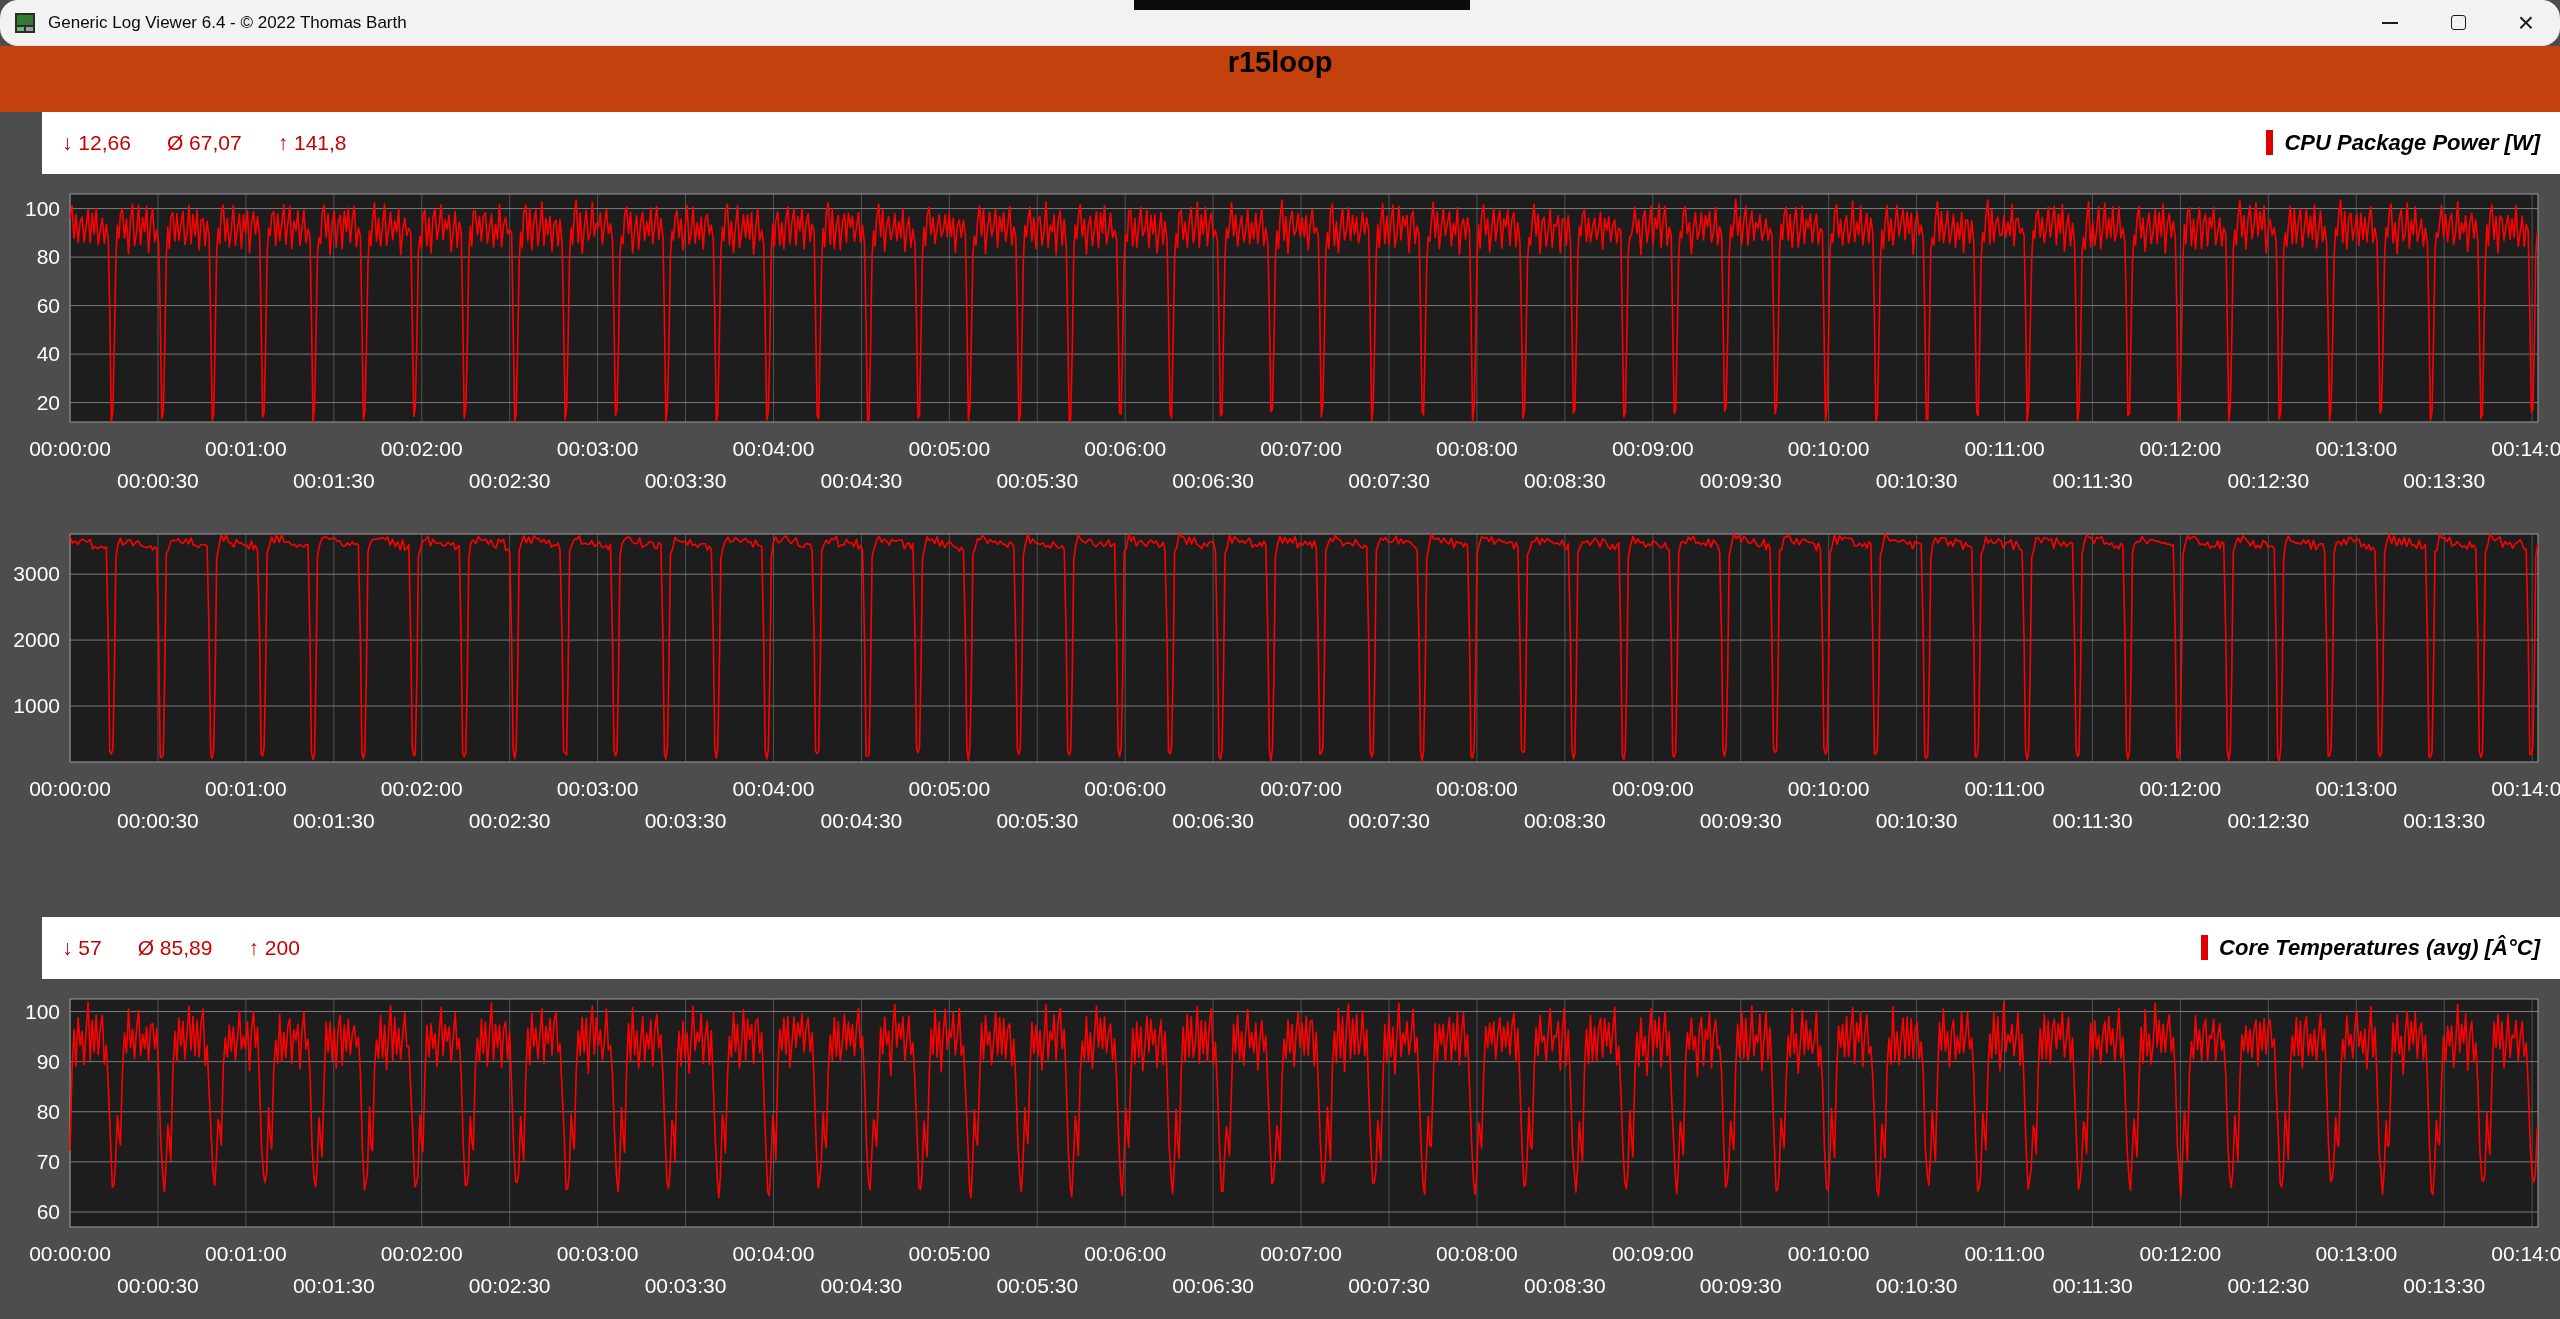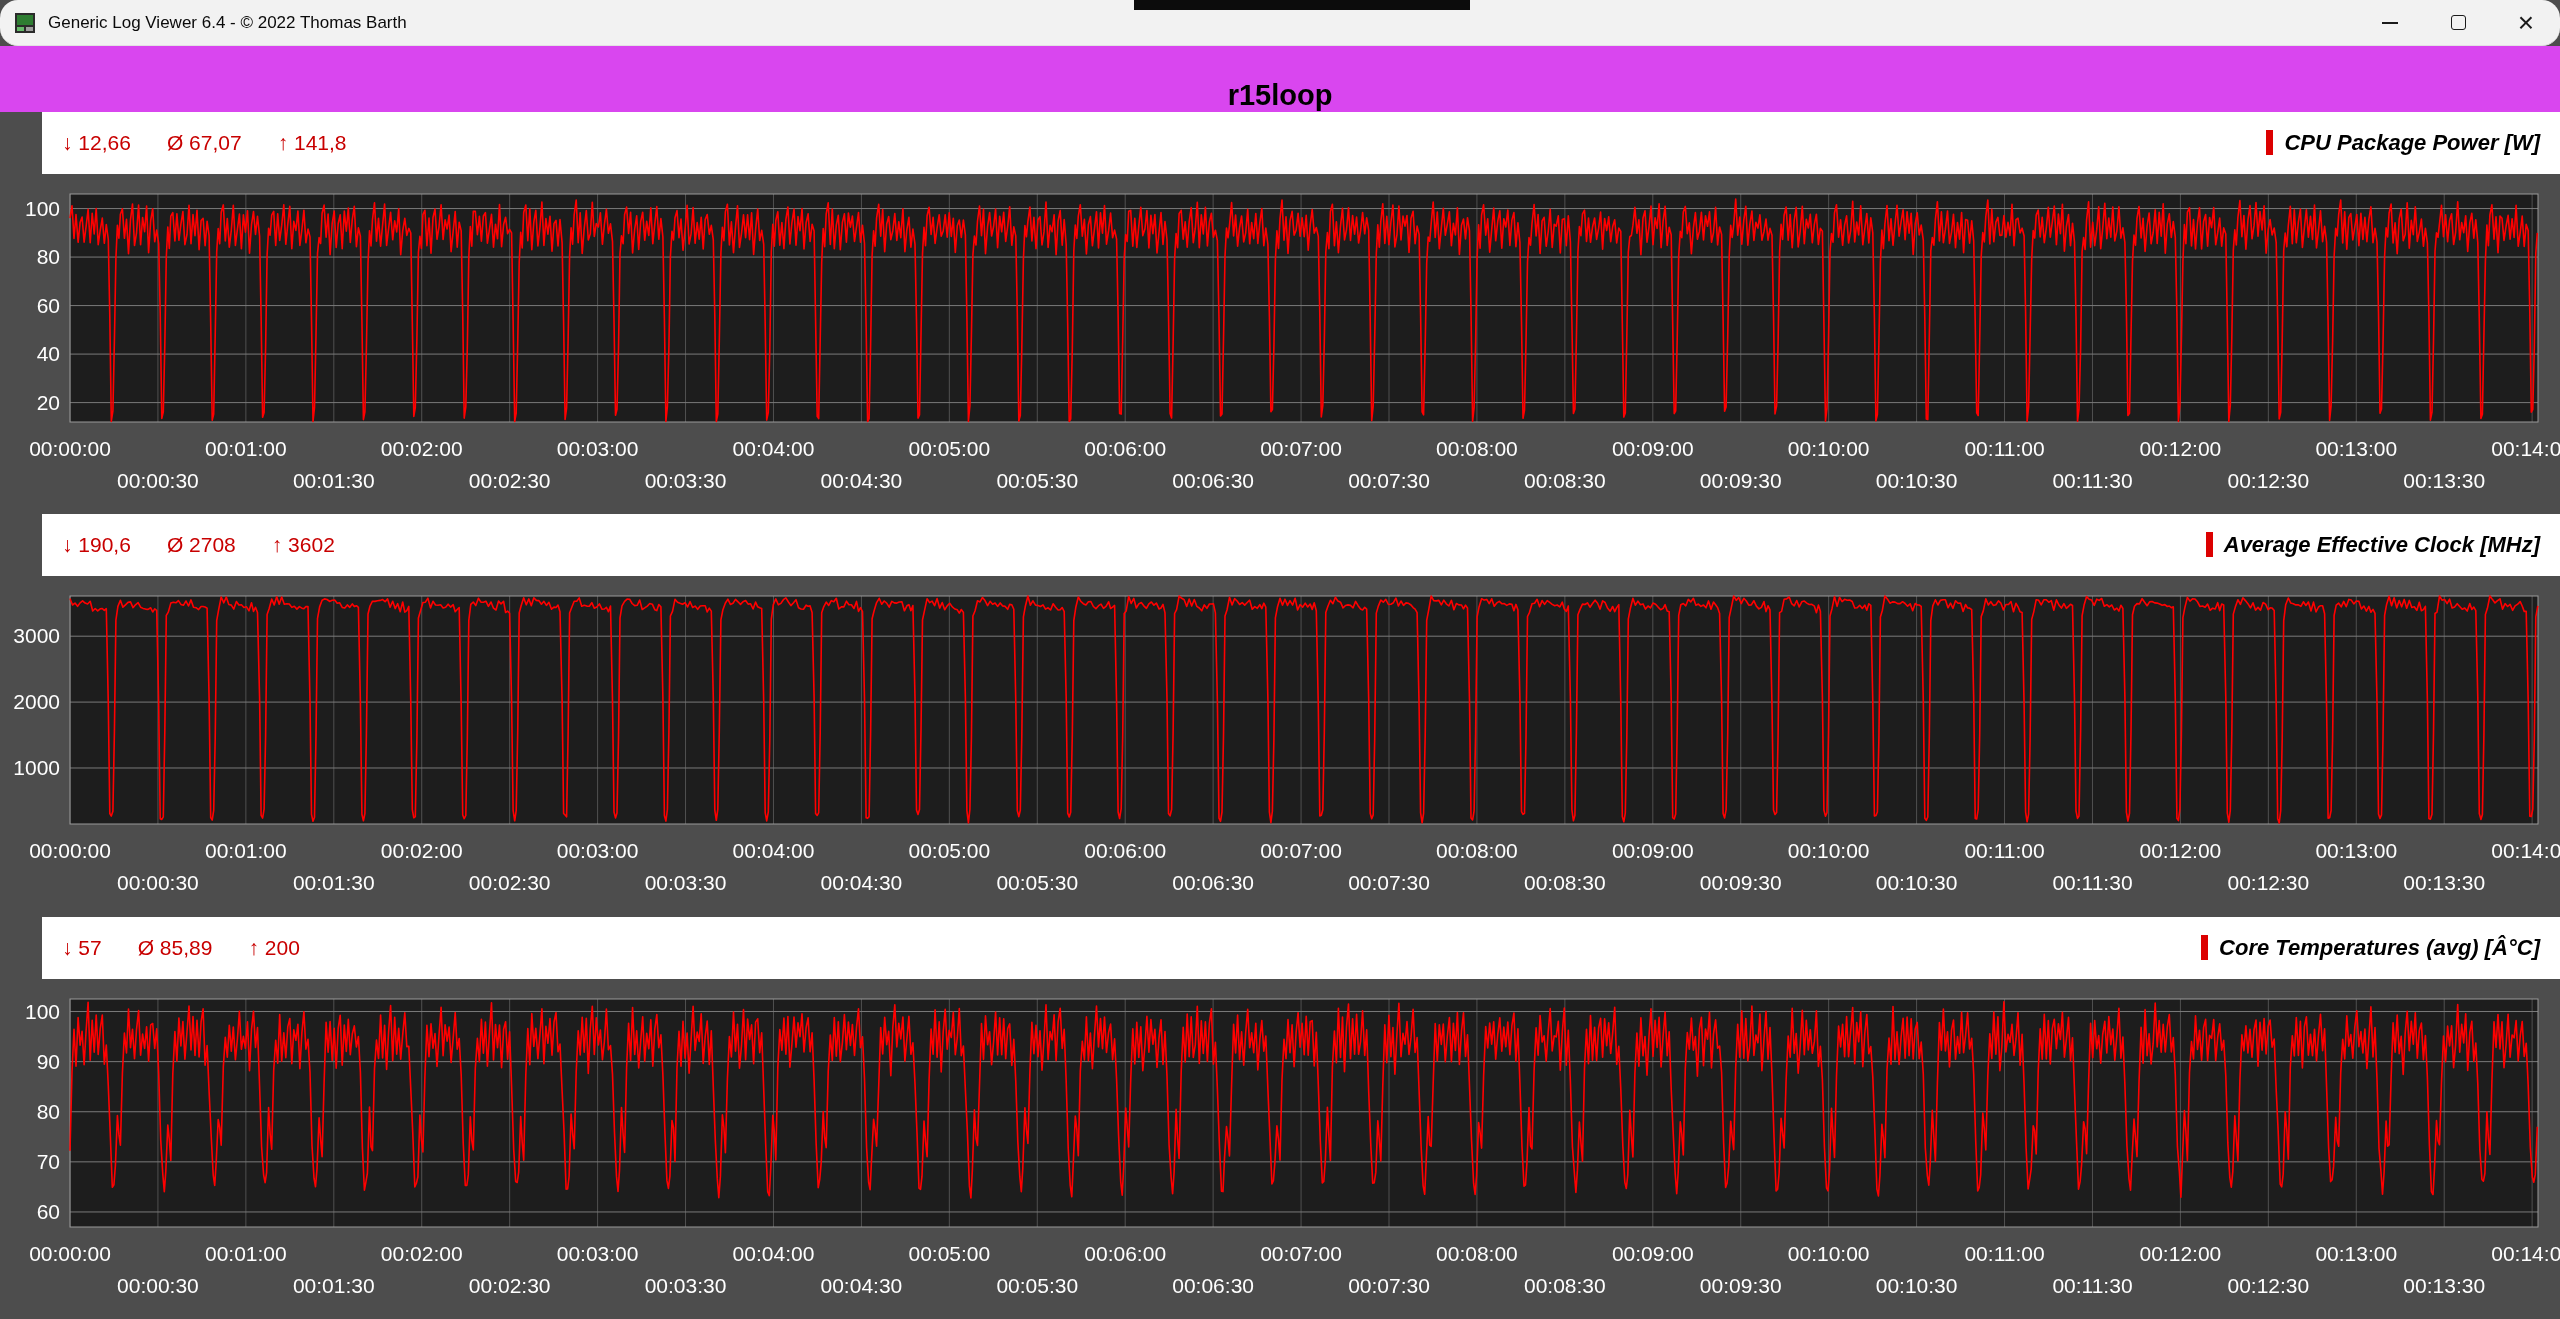--- a/index.html
+++ b/index.html
@@ -14,21 +14,21 @@
   .titlebar-title { font-size:17px; color:#0a0a0a; }
   .titlebar-controls { margin-left:auto; display:flex; height:100%; }
   .tb-btn { width:68px; height:100%; display:flex; align-items:center; justify-content:center;
             color:#1a1a1a; cursor:default; }
   .glyph-min { width:16px; height:2px; background:#1a1a1a; }
   .glyph-max { width:15px; height:15px; border:1.6px solid #1a1a1a; border-radius:3px; }
   .glyph-close { font-size:28px; line-height:1; font-weight:400; }
   .bg-sliver { position:absolute; top:0; left:1134px; width:336px; height:10px; background:#0c0c0c; }
 
   
-  .title-strip { height:66px; background:#d946ef; display:flex; align-items:flex-end;
+  .title-strip { height:66px; background:#c2410c; display:flex; align-items:flex-start;
                  justify-content:center; flex:0 0 auto; }
   .page-title { font-size:29px; font-weight:700; color:#000; }
 
   
   .chart-section { flex:1 1 0; min-height:0; display:flex; flex-direction:column; }
   .stats-row { height:62px; flex:0 0 auto; background:#ffffff; display:flex;
                align-items:center; justify-content:space-between; padding:0 20px;margin-left:42px; }
   .stats-left { display:flex; gap:36px; color:#c80000; font-size:21px; }
   .stats-right { display:flex; gap:11px;font-style:italic; }
   .legend-bar { width:7px; height:25px; background:#dc0000; }
@@ -151,31 +151,20 @@
           <text x="1916.603325415677" y="314" text-anchor="middle" fill="#ffffff" font-size="21">00:10:30</text>
           <text x="2092.4703087885982" y="314" text-anchor="middle" fill="#ffffff" font-size="21">00:11:30</text>
           <text x="2268.33729216152" y="314" text-anchor="middle" fill="#ffffff" font-size="21">00:12:30</text>
           <text x="2444.204275534442" y="314" text-anchor="middle" fill="#ffffff" font-size="21">00:13:30</text>
           <polyline points="70.0,44.1 72.0,31.7 74.0,64.5 76.0,40.5 78.1,68.3 80.1,48.6 82.1,43.1 84.1,68.1 86.1,52.4 88.1,35.3 90.2,68.8 92.2,39.3 94.2,60.0 96.2,34.5 98.2,70.7 100.2,56.5 102.3,44.1 104.3,69.3 106.3,50.6 108.3,65.5 109.8,142.5 111.3,247.5 112.9,236.9 114.4,166.8 115.9,84.3 117.4,51.4 118.9,64.1 120.4,40.3 122.4,34.8 124.4,64.3 126.5,45.4 128.5,79.8 130.5,45.6 132.5,30.0 134.5,71.5 136.5,59.1 138.6,31.0 140.6,70.7 142.6,43.5 144.6,57.7 146.6,32.0 148.6,78.6 150.7,46.4 152.7,34.7 154.7,67.8 156.7,56.0 158.7,69.8 160.2,138.7 161.8,244.4 163.3,237.9 164.8,171.3 166.3,83.0 167.8,53.0 169.3,74.5 170.8,42.2 172.8,38.7 174.9,66.9 176.9,39.9 178.9,66.3 180.9,50.2 182.9,37.5 184.9,70.7 187.0,60.5 189.0,31.2 191.0,69.7 193.0,40.5 195.0,61.7 197.0,36.2 199.1,75.6 201.1,46.5 203.1,44.3 205.1,71.6 207.1,47.2 209.1,61.9 210.7,149.2 212.2,246.3 213.7,240.1 215.2,161.6 216.7,77.9 218.2,54.5 219.7,69.8 221.2,38.2 223.3,30.9 225.3,67.0 227.3,44.6 229.3,73.2 231.3,56.3 233.3,31.4 235.4,71.4 237.4,55.3 239.4,40.0 241.4,74.6 243.4,40.7 245.4,58.2 247.5,36.8 249.5,79.1 251.5,50.7 253.5,37.6 255.5,60.5 257.5,42.4 259.6,62.2 261.1,142.2 262.6,243.3 264.1,238.5 265.6,173.9 267.1,80.9 268.6,54.2 270.1,61.3 271.7,41.2 273.7,37.4 275.7,71.4 277.7,39.7 279.7,66.5 281.7,51.4 283.8,30.8 285.8,70.3 287.8,50.2 289.8,32.3 291.8,74.7 293.8,47.4 295.9,56.4 297.9,37.1 299.9,71.5 301.9,55.5 303.9,36.2 305.9,68.8 308.0,55.0 310.0,62.9 311.5,145.4 313.0,247.5 314.5,233.7 316.0,161.6 317.5,79.4 319.1,63.6 320.6,69.5 322.1,39.2 324.1,31.1 326.1,63.2 328.1,40.0 330.1,80.6 332.2,49.2 334.2,37.1 336.2,73.4 338.2,49.5 340.2,40.9 342.2,74.6 344.3,37.0 346.3,57.2 348.3,34.0 350.3,68.5 352.3,45.4 354.3,32.4 356.4,72.6 358.4,53.9 360.4,62.3 361.9,145.2 363.4,245.6 364.9,237.8 366.4,174.5 368.0,89.5 369.5,56.9 371.0,71.9 372.5,45.5 374.5,28.8 376.5,67.3 378.5,44.2 380.6,72.1 382.6,51.0 384.6,30.1 386.6,71.5 388.6,54.7 390.6,38.3 392.7,65.8 394.7,46.9 396.7,57.9 398.7,34.9 400.7,80.6 402.7,56.9 404.8,44.3 406.8,61.4 408.8,54.4 410.8,59.0 412.3,148.2 413.8,242.4 415.3,233.6 416.9,164.5 418.4,78.5 419.9,62.2 421.4,74.5 422.9,40.7 424.9,36.3 426.9,71.7 429.0,44.1 431.0,79.2 433.0,43.5 435.0,35.0 437.0,65.3 439.0,52.8 441.1,30.8 443.1,65.5 445.1,45.9 447.1,55.0 449.1,41.0 451.1,77.7 453.2,56.8 455.2,37.6 457.2,73.2 459.2,48.2 461.2,56.9 462.7,138.4 464.2,244.1 465.8,232.8 467.3,174.4 468.8,82.7 470.3,52.5 471.8,72.1 473.3,37.2 475.3,37.4 477.4,60.6 479.4,42.2 481.4,67.1 483.4,42.0 485.4,38.6 487.4,69.1 489.5,54.9 491.5,40.4 493.5,73.1 495.5,50.2 497.5,64.8 499.5,30.6 501.6,72.6 503.6,50.5 505.6,43.3 507.6,59.8 509.6,55.3 511.6,58.8 513.1,147.0 514.7,247.5 516.2,239.1 517.7,169.7 519.2,88.3 520.7,58.2 522.2,73.9 523.7,38.5 525.8,31.0 527.8,66.7 529.8,34.7 531.8,75.6 533.8,48.1 535.8,36.3 537.9,72.0 539.9,53.9 541.9,28.1 543.9,71.4 545.9,44.6 547.9,60.2 550.0,42.4 552.0,77.2 554.0,49.6 556.0,46.4 558.0,72.0 560.0,45.6 562.1,68.6 563.6,147.9 565.1,245.4 566.6,234.2 568.1,166.5 569.6,81.5 571.1,53.8 572.6,70.3 574.2,40.5 576.2,26.0 578.2,68.6 580.2,38.8 582.2,79.4 584.2,54.5 586.3,36.6 588.3,65.9 590.3,59.8 592.3,28.4 594.3,62.5 596.3,49.6 598.4,53.0 600.4,38.7 602.4,70.3 604.4,50.5 606.4,35.3 608.4,59.3 610.5,49.9 612.5,67.7 614.0,146.3 615.5,241.2 617.0,235.3 618.5,174.5 620.0,79.9 621.5,61.9 623.1,69.6 624.6,40.5 626.6,33.1 628.6,59.5 630.6,38.3 632.6,78.9 634.7,55.0 636.7,41.8 638.7,75.5 640.7,47.5 642.7,38.2 644.7,66.3 646.7,47.3 648.8,61.4 650.8,33.8 652.8,69.7 654.8,49.9 656.8,32.5 658.8,65.3 660.9,44.6 662.9,63.0 664.4,145.3 665.9,247.5 667.4,232.5 668.9,173.8 670.4,82.4 672.0,57.2 673.5,66.0 675.0,43.8 677.0,36.6 679.0,63.6 681.0,45.0 683.0,76.3 685.1,55.0 687.1,31.3 689.1,70.0 691.1,59.8 693.1,33.5 695.1,69.3 697.2,48.6 699.2,65.2 701.2,43.4 703.2,74.9 705.2,45.5 707.2,40.6 709.3,60.2 711.3,51.4 713.3,65.9 714.8,142.1 716.3,247.5 717.8,240.2 719.3,167.2 720.9,78.8 722.4,53.4 723.9,66.7 725.4,37.6 727.4,30.3 729.4,71.0 731.4,47.8 733.5,78.7 735.5,53.2 737.5,31.9 739.5,73.5 741.5,59.3 743.5,40.9 745.6,63.6 747.6,40.7 749.6,65.8 751.6,38.9 753.6,80.5 755.6,55.5 757.7,35.0 759.7,66.5 761.7,56.3 763.7,70.3 765.2,150.5 766.7,246.1 768.3,238.3 769.8,175.0 771.3,77.7 772.8,50.4 774.3,72.2 775.8,46.5 777.8,37.8 779.8,71.1 781.9,48.6 783.9,74.6 785.9,45.4 787.9,33.0 789.9,70.0 791.9,48.8 794.0,35.0 796.0,71.3 798.0,42.5 800.0,56.6 802.0,34.6 804.0,74.9 806.1,48.6 808.1,39.9 810.1,67.5 812.1,50.3 814.1,56.9 815.6,146.5 817.2,242.4 818.7,244.6 820.2,166.0 821.7,88.5 823.2,54.5 824.7,72.6 826.2,39.8 828.2,28.8 830.3,70.5 832.3,35.1 834.3,74.6 836.3,51.2 838.3,41.2 840.3,75.6 842.4,48.4 844.4,39.9 846.4,68.3 848.4,39.1 850.4,53.2 852.4,42.1 854.5,67.5 856.5,53.0 858.5,38.6 860.5,68.2 862.5,51.3 864.5,69.5 866.1,150.6 867.6,247.5 869.1,244.7 870.6,170.9 872.1,81.5 873.6,56.9 875.1,72.2 876.6,43.9 878.7,30.3 880.7,62.3 882.7,35.6 884.7,77.8 886.7,50.0 888.7,42.5 890.8,65.6 892.8,56.7 894.8,39.5 896.8,66.5 898.8,47.7 900.8,63.7 902.9,34.7 904.9,77.8 906.9,55.3 908.9,43.3 910.9,73.2 912.9,55.1 915.0,70.1 916.5,146.3 918.0,244.1 919.5,240.8 921.0,161.1 922.5,79.9 924.0,53.3 925.5,71.6 927.1,41.8 929.1,33.3 931.1,60.4 933.1,43.4 935.1,69.5 937.1,53.9 939.2,40.7 941.2,62.2 943.2,57.0 945.2,40.8 947.2,63.2 949.2,38.9 951.3,62.4 953.3,44.2 955.3,78.5 957.3,51.7 959.3,46.1 961.3,63.5 963.4,46.1 965.4,61.2 966.9,143.3 968.4,247.5 969.9,232.0 971.4,161.2 972.9,80.9 974.4,62.0 976.0,71.0 977.5,47.0 979.5,32.0 981.5,61.6 983.5,35.3 985.5,79.8 987.6,52.4 989.6,38.5 991.6,62.0 993.6,52.5 995.6,35.0 997.6,73.6 999.7,42.2 1001.7,57.8 1003.7,38.3 1005.7,67.5 1007.7,52.1 1009.7,32.9 1011.8,71.3 1013.8,52.9 1015.8,62.2 1017.3,139.4 1018.8,247.0 1020.3,241.6 1021.8,174.4 1023.4,85.4 1024.9,51.5 1026.4,62.8 1027.9,47.3 1029.9,33.0 1031.9,67.0 1033.9,43.3 1036.0,74.7 1038.0,45.8 1040.0,42.7 1042.0,71.0 1044.0,57.9 1046.0,28.0 1048.1,73.5 1050.1,51.4 1052.1,57.7 1054.1,40.9 1056.1,80.6 1058.1,46.8 1060.2,36.6 1062.2,71.1 1064.2,45.5 1066.2,70.9 1067.7,149.9 1069.2,247.5 1070.7,245.0 1072.3,175.1 1073.8,76.7 1075.3,51.1 1076.8,64.5 1078.3,42.1 1080.3,30.7 1082.3,62.1 1084.4,45.3 1086.4,79.9 1088.4,50.7 1090.4,42.6 1092.4,71.8 1094.4,55.3 1096.5,37.7 1098.5,73.9 1100.5,38.9 1102.5,59.1 1104.5,31.5 1106.5,70.2 1108.6,56.7 1110.6,39.1 1112.6,63.7 1114.6,56.1 1116.6,65.2 1118.1,140.7 1119.6,239.6 1121.2,240.1 1122.7,166.0 1124.2,83.9 1125.7,60.6 1127.2,67.5 1128.7,37.3 1130.7,36.4 1132.8,72.2 1134.8,44.3 1136.8,73.5 1138.8,51.9 1140.8,33.2 1142.8,61.6 1144.9,55.1 1146.9,36.5 1148.9,74.0 1150.9,41.4 1152.9,59.7 1154.9,40.6 1157.0,78.9 1159.0,58.5 1161.0,38.5 1163.0,70.5 1165.0,47.6 1167.0,65.5 1168.5,138.5 1170.1,239.4 1171.6,244.0 1173.1,170.0 1174.6,84.5 1176.1,59.6 1177.6,73.6 1179.1,39.7 1181.2,36.3 1183.2,65.1 1185.2,47.8 1187.2,73.2 1189.2,47.6 1191.2,33.6 1193.3,68.7 1195.3,54.2 1197.3,28.2 1199.3,73.7 1201.3,40.9 1203.3,60.0 1205.4,33.3 1207.4,71.9 1209.4,48.0 1211.4,39.3 1213.4,63.3 1215.4,56.2 1217.4,66.6 1219.0,144.8 1220.5,242.0 1222.0,240.0 1223.5,165.6 1225.0,81.9 1226.5,54.1 1228.0,63.8 1229.5,51.4 1231.6,28.6 1233.6,62.0 1235.6,41.1 1237.6,72.2 1239.6,53.7 1241.6,42.0 1243.7,67.9 1245.7,58.8 1247.7,35.4 1249.7,69.8 1251.7,48.6 1253.7,64.7 1255.8,39.5 1257.8,69.4 1259.8,49.2 1261.8,34.6 1263.8,71.6 1265.8,54.0 1267.9,70.5 1269.4,142.5 1270.9,237.8 1272.4,235.6 1273.9,172.6 1275.4,85.7 1276.9,56.8 1278.5,74.5 1280.0,44.6 1282.0,26.1 1284.0,66.1 1286.0,42.8 1288.0,79.5 1290.0,46.9 1292.1,37.4 1294.1,61.3 1296.1,56.1 1298.1,39.4 1300.1,62.3 1302.1,43.7 1304.2,62.7 1306.2,41.3 1308.2,76.1 1310.2,50.8 1312.2,35.5 1314.2,59.1 1316.3,53.5 1318.3,62.4 1319.8,140.3 1321.3,243.0 1322.8,231.7 1324.3,167.7 1325.8,78.0 1327.4,58.6 1328.9,74.8 1330.4,37.5 1332.4,30.2 1334.4,71.7 1336.4,47.8 1338.4,78.6 1340.5,51.8 1342.5,34.3 1344.5,65.9 1346.5,55.6 1348.5,33.7 1350.5,66.5 1352.6,41.5 1354.6,60.2 1356.6,43.0 1358.6,69.0 1360.6,56.6 1362.6,38.6 1364.7,59.8 1366.7,43.8 1368.7,56.4 1370.2,144.6 1371.7,246.6 1373.2,232.0 1374.7,164.4 1376.3,79.5 1377.8,50.9 1379.3,73.2 1380.8,47.7 1382.8,29.7 1384.8,69.4 1386.8,42.4 1388.9,70.8 1390.9,48.4 1392.9,31.1 1394.9,72.9 1396.9,61.2 1398.9,32.1 1401.0,65.9 1403.0,42.1 1405.0,52.2 1407.0,41.5 1409.0,78.5 1411.0,44.3 1413.1,37.3 1415.1,69.6 1417.1,52.1 1419.1,60.4 1420.6,141.0 1422.1,237.8 1423.6,240.8 1425.2,170.6 1426.7,89.0 1428.2,63.0 1429.7,67.3 1431.2,49.4 1433.2,28.0 1435.2,63.5 1437.3,38.1 1439.3,74.8 1441.3,54.3 1443.3,34.3 1445.3,61.3 1447.3,50.3 1449.4,37.7 1451.4,71.6 1453.4,49.4 1455.4,60.9 1457.4,33.8 1459.4,80.5 1461.5,51.2 1463.5,45.0 1465.5,64.9 1467.5,43.7 1469.5,56.9 1471.0,136.7 1472.6,247.3 1474.1,233.5 1475.6,167.9 1477.1,83.6 1478.6,50.8 1480.1,74.2 1481.6,40.8 1483.6,30.7 1485.7,61.1 1487.7,44.8 1489.7,78.1 1491.7,55.4 1493.7,34.1 1495.7,66.8 1497.8,46.9 1499.8,36.9 1501.8,74.2 1503.8,44.8 1505.8,53.0 1507.8,36.0 1509.9,71.5 1511.9,45.9 1513.9,38.6 1515.9,72.7 1517.9,48.7 1519.9,68.4 1521.5,147.8 1523.0,244.3 1524.5,236.3 1526.0,168.6 1527.5,87.9 1529.0,63.6 1530.5,71.2 1532.0,49.6 1534.1,30.6 1536.1,62.0 1538.1,40.5 1540.1,79.4 1542.1,46.9 1544.1,43.3 1546.2,72.3 1548.2,57.5 1550.2,35.2 1552.2,73.4 1554.2,50.4 1556.2,52.2 1558.3,41.8 1560.3,79.0 1562.3,45.6 1564.3,44.7 1566.3,71.8 1568.3,41.9 1570.4,67.9 1571.9,147.6 1573.4,239.4 1574.9,235.3 1576.4,165.5 1577.9,78.7 1579.4,52.6 1580.9,61.6 1582.5,39.8 1584.5,36.1 1586.5,67.4 1588.5,44.1 1590.5,68.3 1592.5,53.3 1594.6,44.0 1596.6,65.4 1598.6,54.3 1600.6,38.1 1602.6,75.1 1604.6,44.5 1606.7,56.5 1608.7,42.9 1610.7,67.7 1612.7,52.5 1614.7,45.8 1616.7,68.9 1618.8,54.1 1620.8,57.5 1622.3,148.9 1623.8,243.1 1625.3,239.0 1626.8,163.4 1628.3,78.0 1629.8,62.7 1631.4,61.5 1632.9,51.4 1634.9,33.3 1636.9,59.3 1638.9,45.7 1640.9,80.6 1643.0,44.0 1645.0,36.8 1647.0,68.1 1649.0,52.9 1651.0,32.0 1653.0,70.7 1655.1,43.7 1657.1,54.4 1659.1,29.9 1661.1,73.6 1663.1,47.2 1665.1,32.4 1667.2,71.4 1669.2,53.2 1671.2,60.7 1672.7,150.5 1674.2,239.6 1675.7,236.8 1677.2,165.3 1678.7,81.8 1680.3,57.4 1681.8,63.6 1683.3,38.0 1685.3,32.4 1687.3,59.6 1689.3,48.8 1691.4,79.7 1693.4,54.1 1695.4,38.6 1697.4,65.2 1699.4,57.4 1701.4,38.3 1703.5,65.9 1705.5,41.7 1707.5,52.3 1709.5,37.8 1711.5,68.3 1713.5,58.5 1715.6,33.4 1717.6,70.9 1719.6,53.0 1721.6,60.4 1723.1,145.5 1724.6,237.2 1726.1,232.9 1727.7,163.8 1729.2,82.2 1730.7,51.4 1732.2,63.4 1733.7,50.9 1735.7,25.1 1737.7,61.2 1739.8,43.0 1741.8,70.3 1743.8,46.1 1745.8,32.2 1747.8,71.2 1749.8,50.5 1751.9,37.1 1753.9,66.5 1755.9,48.3 1757.9,54.1 1759.9,40.9 1761.9,66.3 1764.0,57.5 1766.0,45.0 1768.0,66.1 1770.0,54.4 1772.0,61.2 1773.5,139.5 1775.0,239.9 1776.6,232.2 1778.1,168.2 1779.6,77.8 1781.1,50.3 1782.6,65.5 1784.1,41.2 1786.1,33.0 1788.2,66.2 1790.2,40.5 1792.2,73.6 1794.2,46.5 1796.2,33.2 1798.2,73.0 1800.2,57.1 1802.3,32.4 1804.3,69.8 1806.3,45.2 1808.3,54.0 1810.3,40.3 1812.3,68.8 1814.4,50.2 1816.4,40.2 1818.4,70.4 1820.4,54.4 1822.4,57.3 1823.9,149.0 1825.5,247.2 1827.0,234.1 1828.5,166.6 1830.0,77.7 1831.5,59.5 1833.0,68.1 1834.5,38.7 1836.5,30.7 1838.6,63.1 1840.6,45.7 1842.6,71.3 1844.6,51.1 1846.6,41.8 1848.6,69.0 1850.7,56.5 1852.7,27.3 1854.7,68.0 1856.7,48.0 1858.7,61.0 1860.7,31.7 1862.8,70.8 1864.8,54.6 1866.8,39.6 1868.8,69.0 1870.8,43.8 1872.8,58.9 1874.4,144.1 1875.9,246.9 1877.4,240.6 1878.9,168.2 1880.4,88.6 1881.9,56.1 1883.4,74.7 1884.9,50.1 1887.0,31.5 1889.0,66.8 1891.0,44.9 1893.0,71.3 1895.0,50.3 1897.0,31.4 1899.1,62.2 1901.1,47.8 1903.1,35.7 1905.1,65.6 1907.1,37.9 1909.1,59.1 1911.2,39.2 1913.2,80.4 1915.2,49.7 1917.2,38.8 1919.2,60.9 1921.2,51.1 1923.3,66.1 1924.8,143.7 1926.3,244.9 1927.8,245.4 1929.3,163.6 1930.8,76.7 1932.3,63.5 1933.9,71.1 1935.4,45.3 1937.4,27.7 1939.4,66.9 1941.4,37.7 1943.4,68.7 1945.4,55.2 1947.5,37.1 1949.5,69.4 1951.5,58.3 1953.5,40.2 1955.5,73.7 1957.5,48.6 1959.6,65.1 1961.6,38.6 1963.6,78.6 1965.6,45.6 1967.6,46.3 1969.6,69.2 1971.7,46.7 1973.7,67.2 1975.2,147.3 1976.7,238.8 1978.2,241.5 1979.7,167.0 1981.2,82.4 1982.8,58.5 1984.3,68.0 1985.8,42.5 1987.8,26.1 1989.8,69.9 1991.8,35.3 1993.8,67.8 1995.9,48.1 1997.9,43.4 1999.9,61.5 2001.9,61.1 2003.9,41.6 2005.9,63.2 2008.0,48.4 2010.0,61.5 2012.0,30.3 2014.0,71.7 2016.0,45.7 2018.0,44.2 2020.1,59.0 2022.1,54.2 2024.1,62.0 2025.6,138.0 2027.1,247.5 2028.6,233.0 2030.1,161.3 2031.7,85.1 2033.2,56.6 2034.7,64.0 2036.2,41.1 2038.2,36.1 2040.2,63.0 2042.2,43.4 2044.3,68.7 2046.3,54.1 2048.3,33.2 2050.3,63.1 2052.3,48.1 2054.3,32.1 2056.4,70.7 2058.4,40.0 2060.4,59.6 2062.4,30.3 2064.4,77.2 2066.4,52.5 2068.5,40.6 2070.5,71.6 2072.5,49.2 2074.5,68.2 2076.0,142.5 2077.5,247.3 2079.0,234.9 2080.6,174.9 2082.1,77.5 2083.6,63.6 2085.1,75.5 2086.6,45.6 2088.6,27.8 2090.6,73.3 2092.7,48.4 2094.7,71.6 2096.7,55.9 2098.7,32.8 2100.7,74.6 2102.7,54.4 2104.8,29.2 2106.8,64.7 2108.8,44.0 2110.8,63.2 2112.8,33.1 2114.8,66.9 2116.9,56.8 2118.9,32.9 2120.9,64.1 2122.9,53.9 2124.9,68.5 2126.4,136.8 2127.9,241.4 2129.5,239.3 2131.0,161.0 2132.5,87.4 2134.0,61.0 2135.5,71.1 2137.0,44.2 2139.0,32.5 2141.1,64.0 2143.1,44.2 2145.1,77.5 2147.1,52.0 2149.1,39.0 2151.1,69.8 2153.2,58.5 2155.2,35.9 2157.2,69.4 2159.2,38.3 2161.2,62.2 2163.2,29.9 2165.3,79.3 2167.3,50.1 2169.3,39.8 2171.3,63.5 2173.3,47.6 2175.3,63.1 2176.9,139.8 2178.4,247.5 2179.9,231.5 2181.4,166.3 2182.9,87.7 2184.4,50.5 2185.9,69.6 2187.4,38.1 2189.5,33.8 2191.5,72.0 2193.5,45.5 2195.5,75.0 2197.5,48.8 2199.5,33.9 2201.6,75.0 2203.6,47.5 2205.6,40.6 2207.6,72.2 2209.6,43.5 2211.6,53.6 2213.7,33.6 2215.7,70.8 2217.7,58.7 2219.7,44.1 2221.7,72.1 2223.7,53.9 2225.8,59.9 2227.3,149.8 2228.8,247.5 2230.3,231.2 2231.8,164.0 2233.3,76.1 2234.8,55.9 2236.3,71.0 2237.9,43.5 2239.9,26.5 2241.9,62.6 2243.9,41.6 2245.9,75.3 2247.9,46.4 2250.0,31.6 2252.0,64.8 2254.0,51.9 2256.0,28.6 2258.0,62.3 2260.0,37.6 2262.1,55.9 2264.1,31.7 2266.1,79.1 2268.1,56.2 2270.1,45.5 2272.1,61.0 2274.2,54.0 2276.2,68.6 2277.7,146.0 2279.2,244.9 2280.7,238.4 2282.2,166.6 2283.7,76.5 2285.2,59.1 2286.8,72.8 2288.3,51.5 2290.3,32.3 2292.3,69.7 2294.3,35.8 2296.3,68.8 2298.4,47.7 2300.4,35.1 2302.4,73.4 2304.4,53.6 2306.4,35.7 2308.4,63.1 2310.5,42.3 2312.5,65.4 2314.5,31.1 2316.5,74.0 2318.5,56.4 2320.5,36.8 2322.6,67.7 2324.6,52.3 2326.6,68.4 2328.1,148.7 2329.6,246.4 2331.1,231.6 2332.6,168.3 2334.1,82.7 2335.7,54.2 2337.2,61.9 2338.7,40.4 2340.7,26.1 2342.7,69.0 2344.7,37.8 2346.8,75.2 2348.8,43.7 2350.8,39.5 2352.8,65.9 2354.8,53.0 2356.8,40.5 2358.9,71.7 2360.9,39.3 2362.9,65.4 2364.9,43.4 2366.9,67.8 2368.9,45.1 2370.9,32.7 2373.0,68.6 2375.0,54.2 2377.0,67.8 2378.5,137.9 2380.0,239.3 2381.5,235.1 2383.0,170.6 2384.6,82.0 2386.1,53.7 2387.6,62.9 2389.1,39.0 2391.1,30.1 2393.1,69.0 2395.1,48.9 2397.2,79.7 2399.2,44.9 2401.2,35.2 2403.2,66.7 2405.2,60.5 2407.2,28.7 2409.3,74.2 2411.3,46.4 2413.3,60.6 2415.3,32.9 2417.3,67.4 2419.3,58.3 2421.4,45.1 2423.4,72.3 2425.4,54.3 2427.4,69.2 2428.9,139.9 2430.4,246.2 2432.0,238.0 2433.5,167.5 2435.0,77.3 2436.5,58.8 2438.0,63.3 2439.5,49.5 2441.5,31.4 2443.5,62.6 2445.6,40.7 2447.6,67.8 2449.6,46.4 2451.6,39.8 2453.6,70.5 2455.6,58.6 2457.7,27.8 2459.7,65.8 2461.7,48.6 2463.7,58.7 2465.7,41.7 2467.7,77.4 2469.8,48.9 2471.8,39.2 2473.8,64.1 2475.8,45.7 2477.8,68.7 2479.3,146.0 2480.9,244.4 2482.4,240.3 2483.9,161.8 2485.4,87.3 2486.9,51.1 2488.4,71.8 2489.9,40.8 2491.9,30.9 2494.0,65.2 2496.0,42.9 2498.0,78.7 2500.0,42.1 2502.0,44.2 2504.0,66.4 2506.1,52.0 2508.1,41.4 2510.1,65.2 2512.1,44.7 2514.1,63.5 2516.1,31.3 2518.2,72.3 2520.2,58.5 2522.2,42.1 2524.2,72.5 2526.2,50.4 2528.2,56.4 2529.8,138.8 2531.3,238.2 2532.8,235.6 2534.3,173.5 2535.8,79.0 2537.3,58.9" fill="none" stroke="#ff0000" stroke-width="1.6" stroke-linejoin="round"></polyline>
         </svg>
       </div>
   </div>
 
   <div class="chart-section">
-    <div class="stats-row">
-      <div class="stats-left">
-        <span>↓ 190,6</span>
-        <span>Ø 2708</span>
-        <span>↑ 3602</span>
-      </div>
-      <div class="stats-right">
-        <span class="legend-bar"></span>
-        <span class="series-title">Average Effective Clock [MHz]</span>
-      </div>
-    </div>
     <div class="chart-panel">
         <svg width="2560" height="340" viewBox="0 0 2560 340">
           <rect x="70" y="20" width="2468" height="228" fill="#1d1d1d"></rect>
           <line x1="70" y1="20" x2="70" y2="248" stroke="#515151" stroke-width="1"></line>
           <line x1="157.9334916864608" y1="20" x2="157.9334916864608" y2="248" stroke="#515151" stroke-width="1"></line>
           <line x1="245.86698337292162" y1="20" x2="245.86698337292162" y2="248" stroke="#515151" stroke-width="1"></line>
           <line x1="333.8004750593824" y1="20" x2="333.8004750593824" y2="248" stroke="#515151" stroke-width="1"></line>
           <line x1="421.73396674584325" y1="20" x2="421.73396674584325" y2="248" stroke="#515151" stroke-width="1"></line>
           <line x1="509.66745843230404" y1="20" x2="509.66745843230404" y2="248" stroke="#515151" stroke-width="1"></line>
           <line x1="597.6009501187648" y1="20" x2="597.6009501187648" y2="248" stroke="#515151" stroke-width="1"></line>

